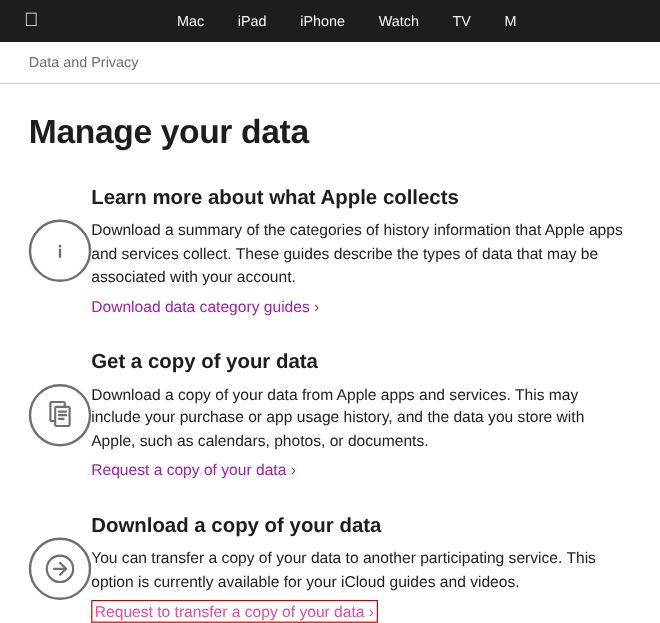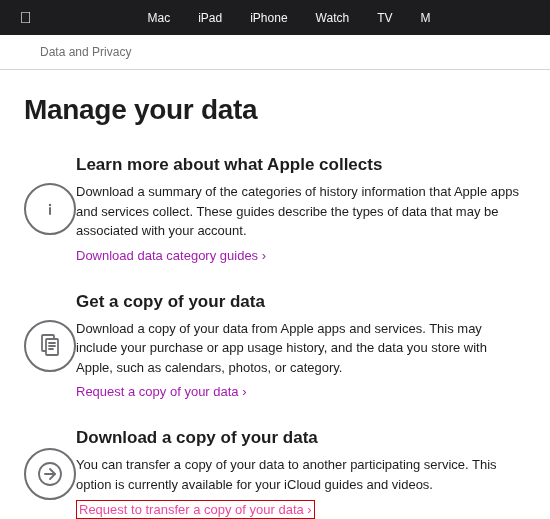--- a/index.html
+++ b/index.html
@@ -49,21 +49,21 @@
       padding: 0 14px;
       height: 35px;
       display: flex;
       align-items: center;
       cursor: pointer;
       white-space: nowrap;
     }
 
     
     .breadcrumb {
-      padding: 10px 40px;
+      padding: 10px 24px;
       font-size: 12px;
       color: #6e6e73;
       border-bottom: 1px solid #d2d2d7;
     }
 
     
     .main-content {
       padding: 24px 24px 32px 24px;
     }
 
@@ -172,21 +172,21 @@
       <svg width="24" height="26" viewBox="0 0 24 26" fill="none" stroke="#6e6e73" stroke-width="1.8" stroke-linecap="round" stroke-linejoin="round">
         <rect x="4" y="2" width="12" height="16" rx="1"></rect>
         <rect x="8" y="6" width="12" height="16" rx="1" fill="white" stroke="#6e6e73"></rect>
         <line x1="11" y1="10" x2="17" y2="10"></line>
         <line x1="11" y1="13" x2="17" y2="13"></line>
         <line x1="11" y1="16" x2="15" y2="16"></line>
       </svg>
     </div>
     <div class="section-content">
       <h2 class="section-heading">Get a copy of your data</h2>
-      <p class="section-description">Download a copy of your data from Apple apps and services. This may include your purchase or app usage history, and the data you store with Apple, such as calendars, photos, or category.</p>
+      <p class="section-description">Download a copy of your data from Apple apps and services. This may include your purchase or app usage history, and the data you store with Apple, such as calendars, photos, or documents.</p>
       <a class="section-link" href="#">Request a copy of your data ›</a>
     </div>
   </div>
 
   <div class="section-item">
     <div class="section-icon">
       <svg width="26" height="26" viewBox="0 0 26 26" fill="none" stroke="#6e6e73" stroke-width="1.8" stroke-linecap="round" stroke-linejoin="round">
         <circle cx="13" cy="13" r="11"></circle>
         <polyline points="13,8 18,13 13,18"></polyline>
         <line x1="8" y1="13" x2="18" y2="13"></line>

